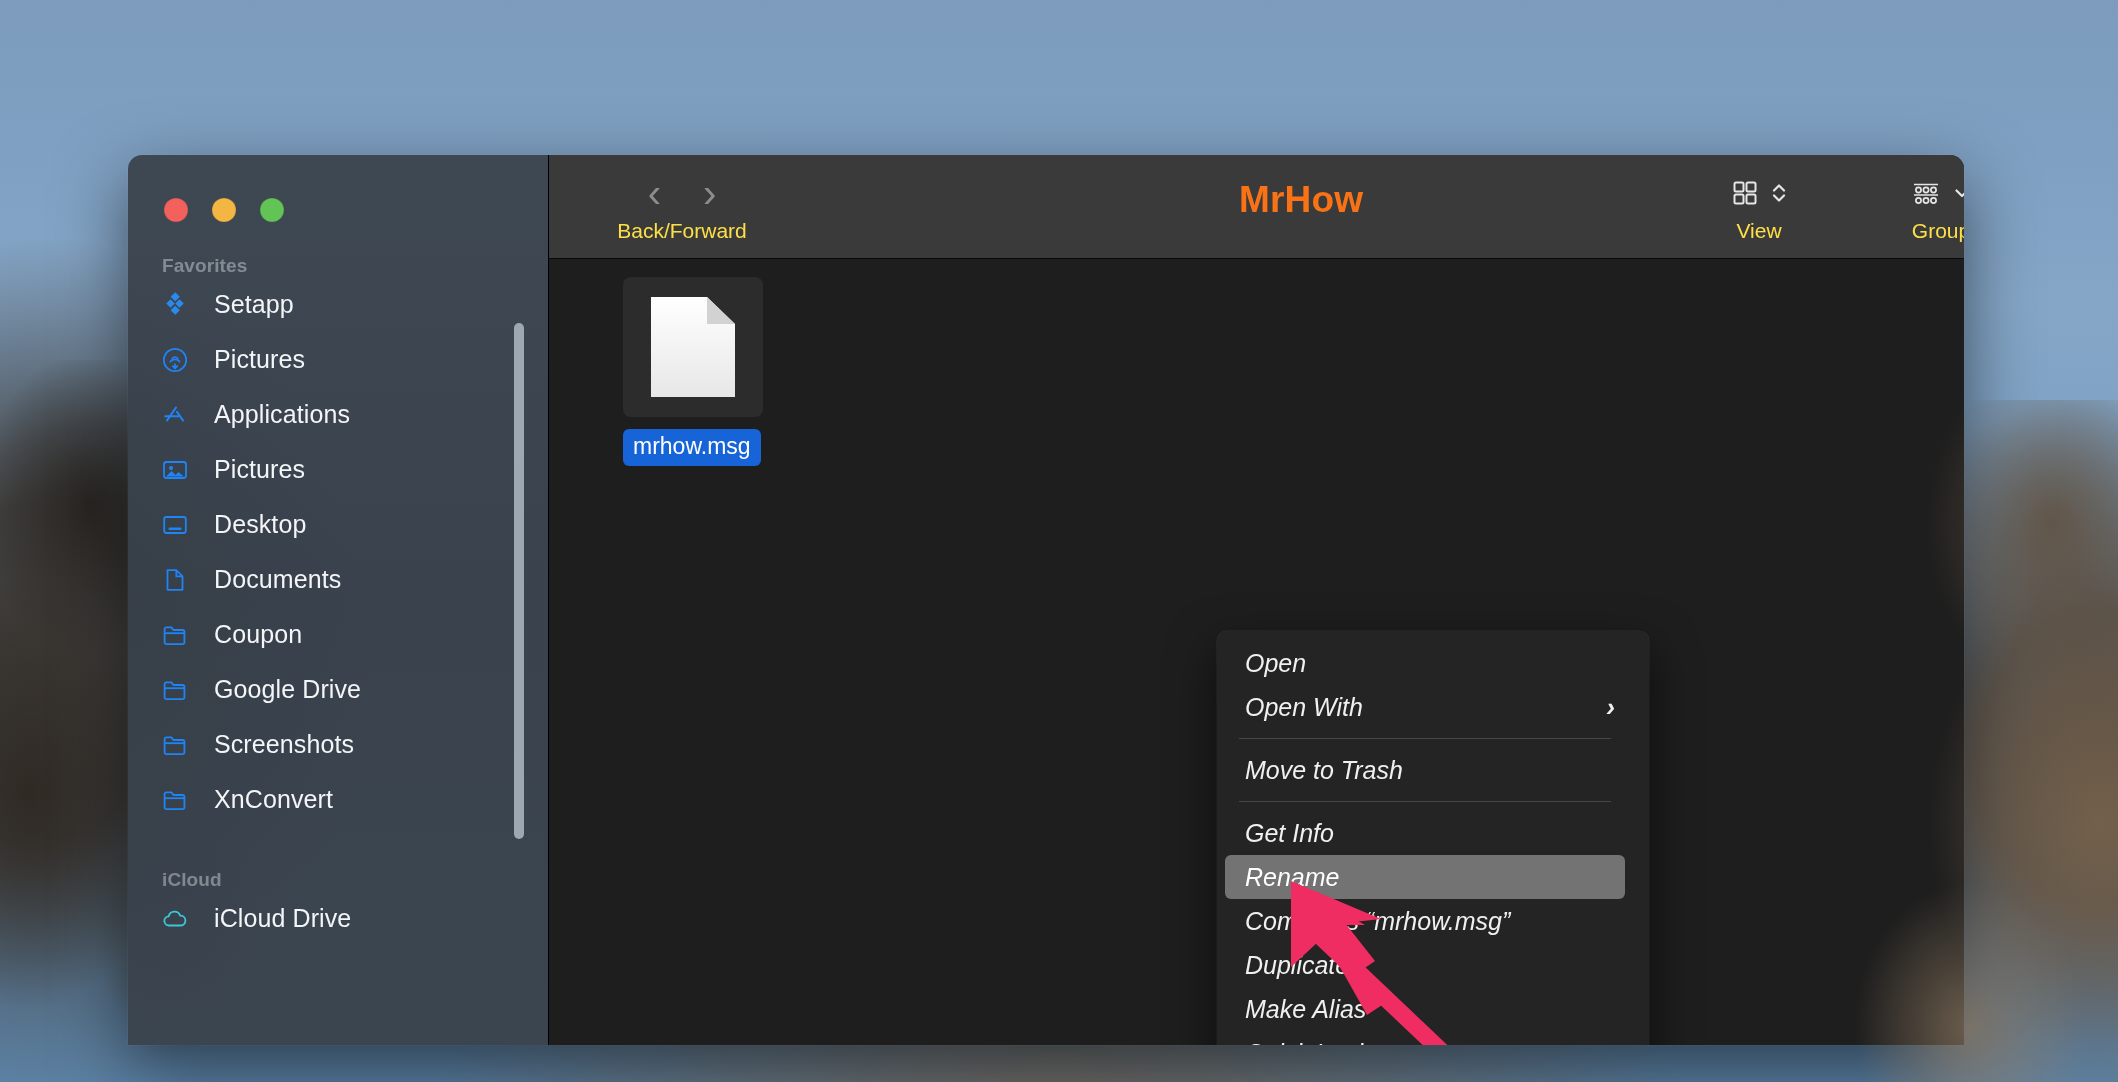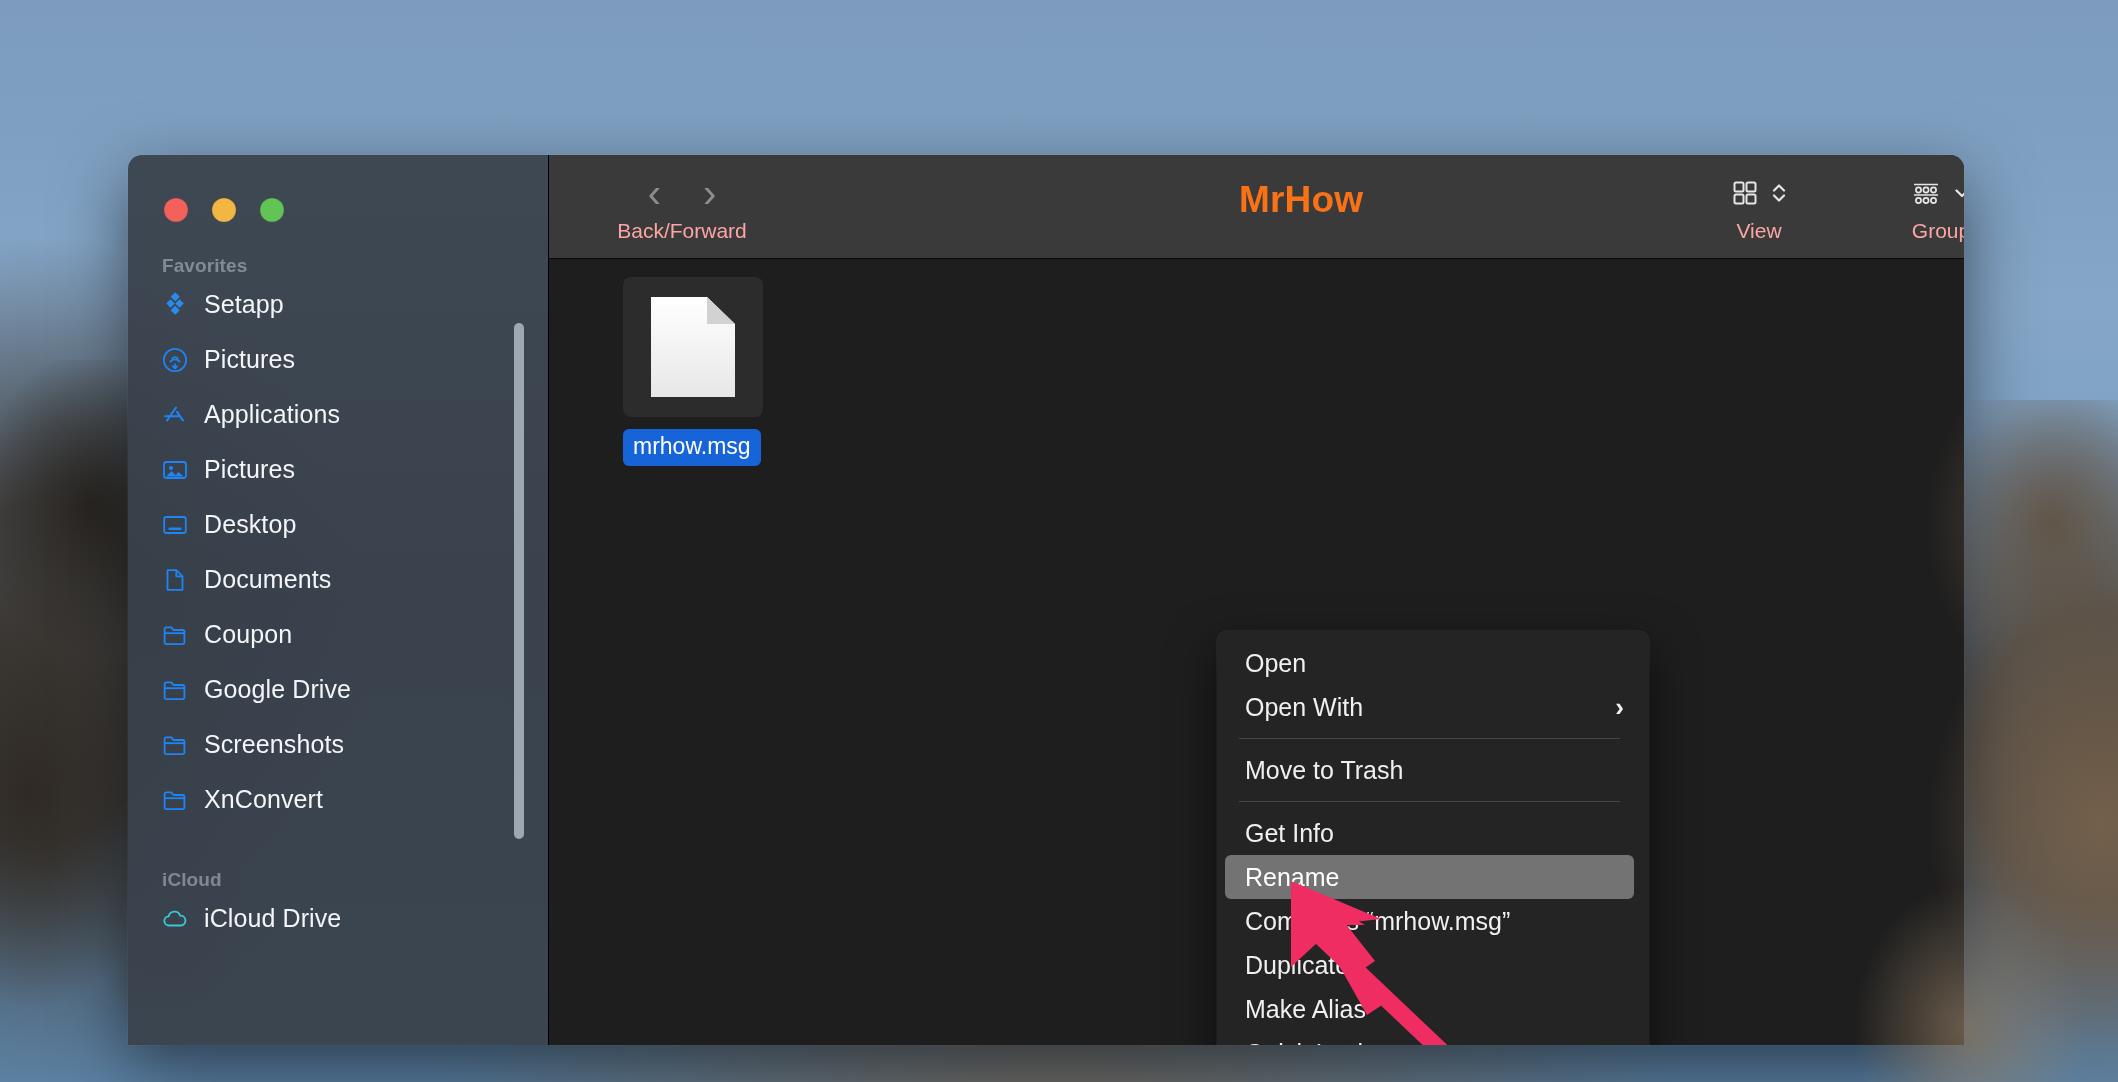--- a/index.html
+++ b/index.html
@@ -98,21 +98,21 @@
     color: rgba(235,240,245,0.40);
     padding: 0 4px 0 34px;
     letter-spacing: 0.1px;
   }
   .sb-group { margin-bottom: 6px; }
   .sb-item {
     display: flex;
     align-items: center;
     height: 55px;
     padding-left: 34px;
-    gap: 16px;
+    gap: 26px;
   }
   .sb-icon {
     width: 26px; height: 26px;
     flex: 0 0 26px;
     display: flex; align-items: center; justify-content: center;
   }
   .sb-label {
     font-size: 25px;
     color: #f3f5f7;
     letter-spacing: 0.1px;
@@ -152,21 +152,21 @@
   }
   .tb-glyphrow {
     height: 48px;
     display: flex;
     align-items: center;
     justify-content: center;
     gap: 10px;
   }
   .tb-caption {
     font-size: 21px;
-    color: #fca5a5;
+    color: #fde047;
     margin-top: 2px;
     white-space: nowrap;
   }
 
   .win-title {
     position: absolute;
     left: 690px;
     top: 24px;
     font-size: 37px;
     font-weight: bold;
@@ -206,23 +206,24 @@
   }
 
   
   #context-menu {
     position: absolute;
     left: 668px;
     top: 372px;
     width: 432px;
     background: #242424;
     border-radius: 10px;
-    padding: 10px 7px 8px 0;
+    padding: 10px 16px 8px 0;
     box-shadow: 0 18px 48px rgba(0,0,0,0.60), 0 0 0 0.5px rgba(255,255,255,0.10);
     z-index: 40;
+    font-style: italic;
   }
   .menu-row {
     position: relative;
     height: 44px;
     display: flex;
     align-items: center;
     padding: 0 18px 0 28px;
     color: #f0f0f0;
     font-size: 25px;
     white-space: nowrap;

